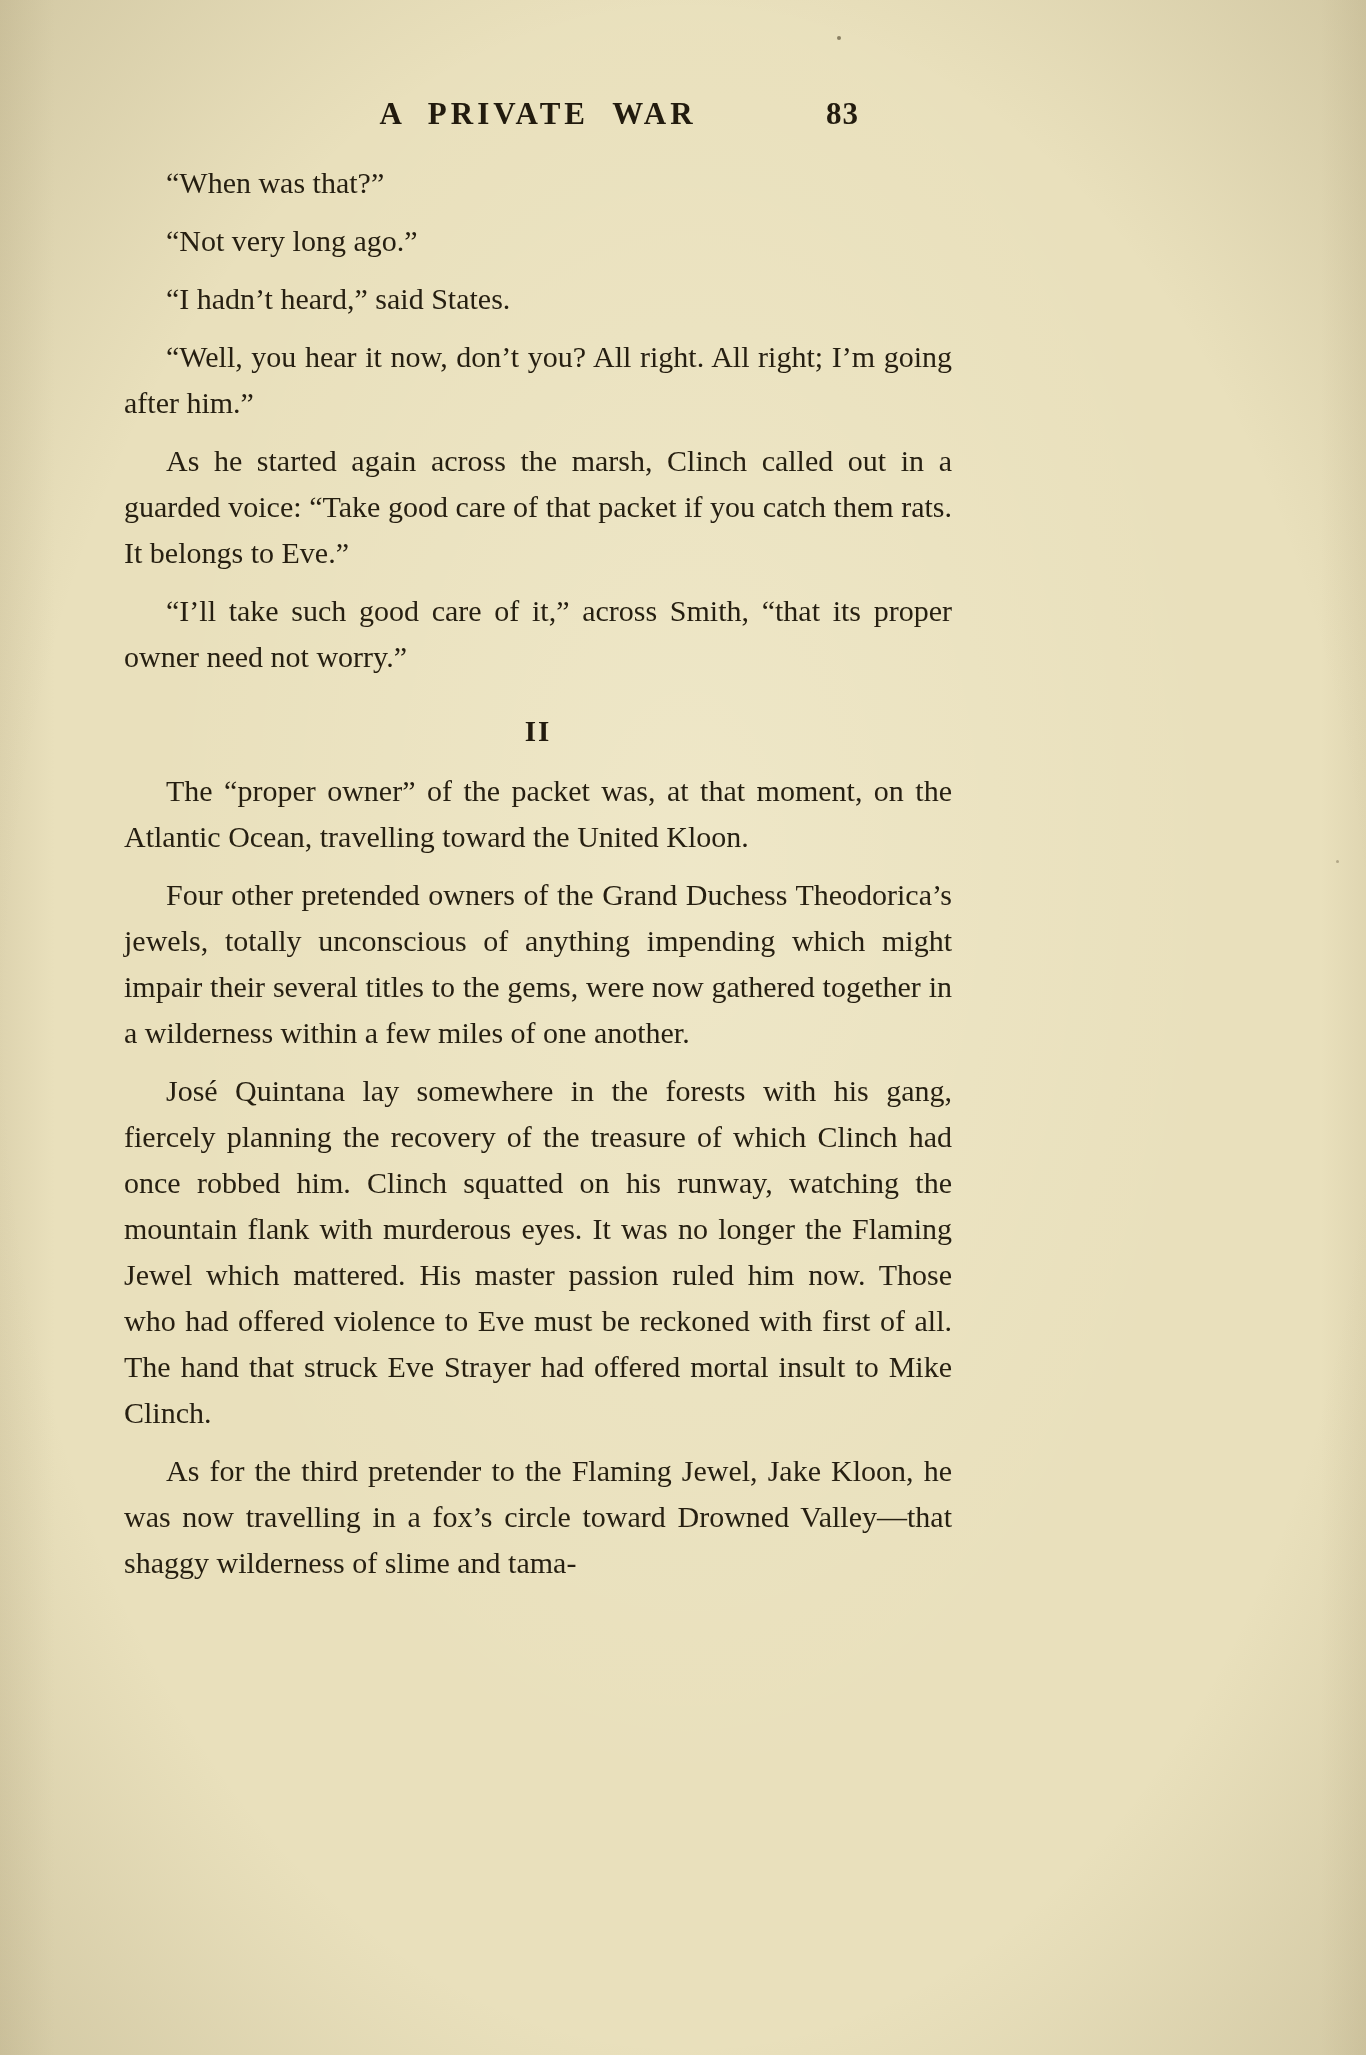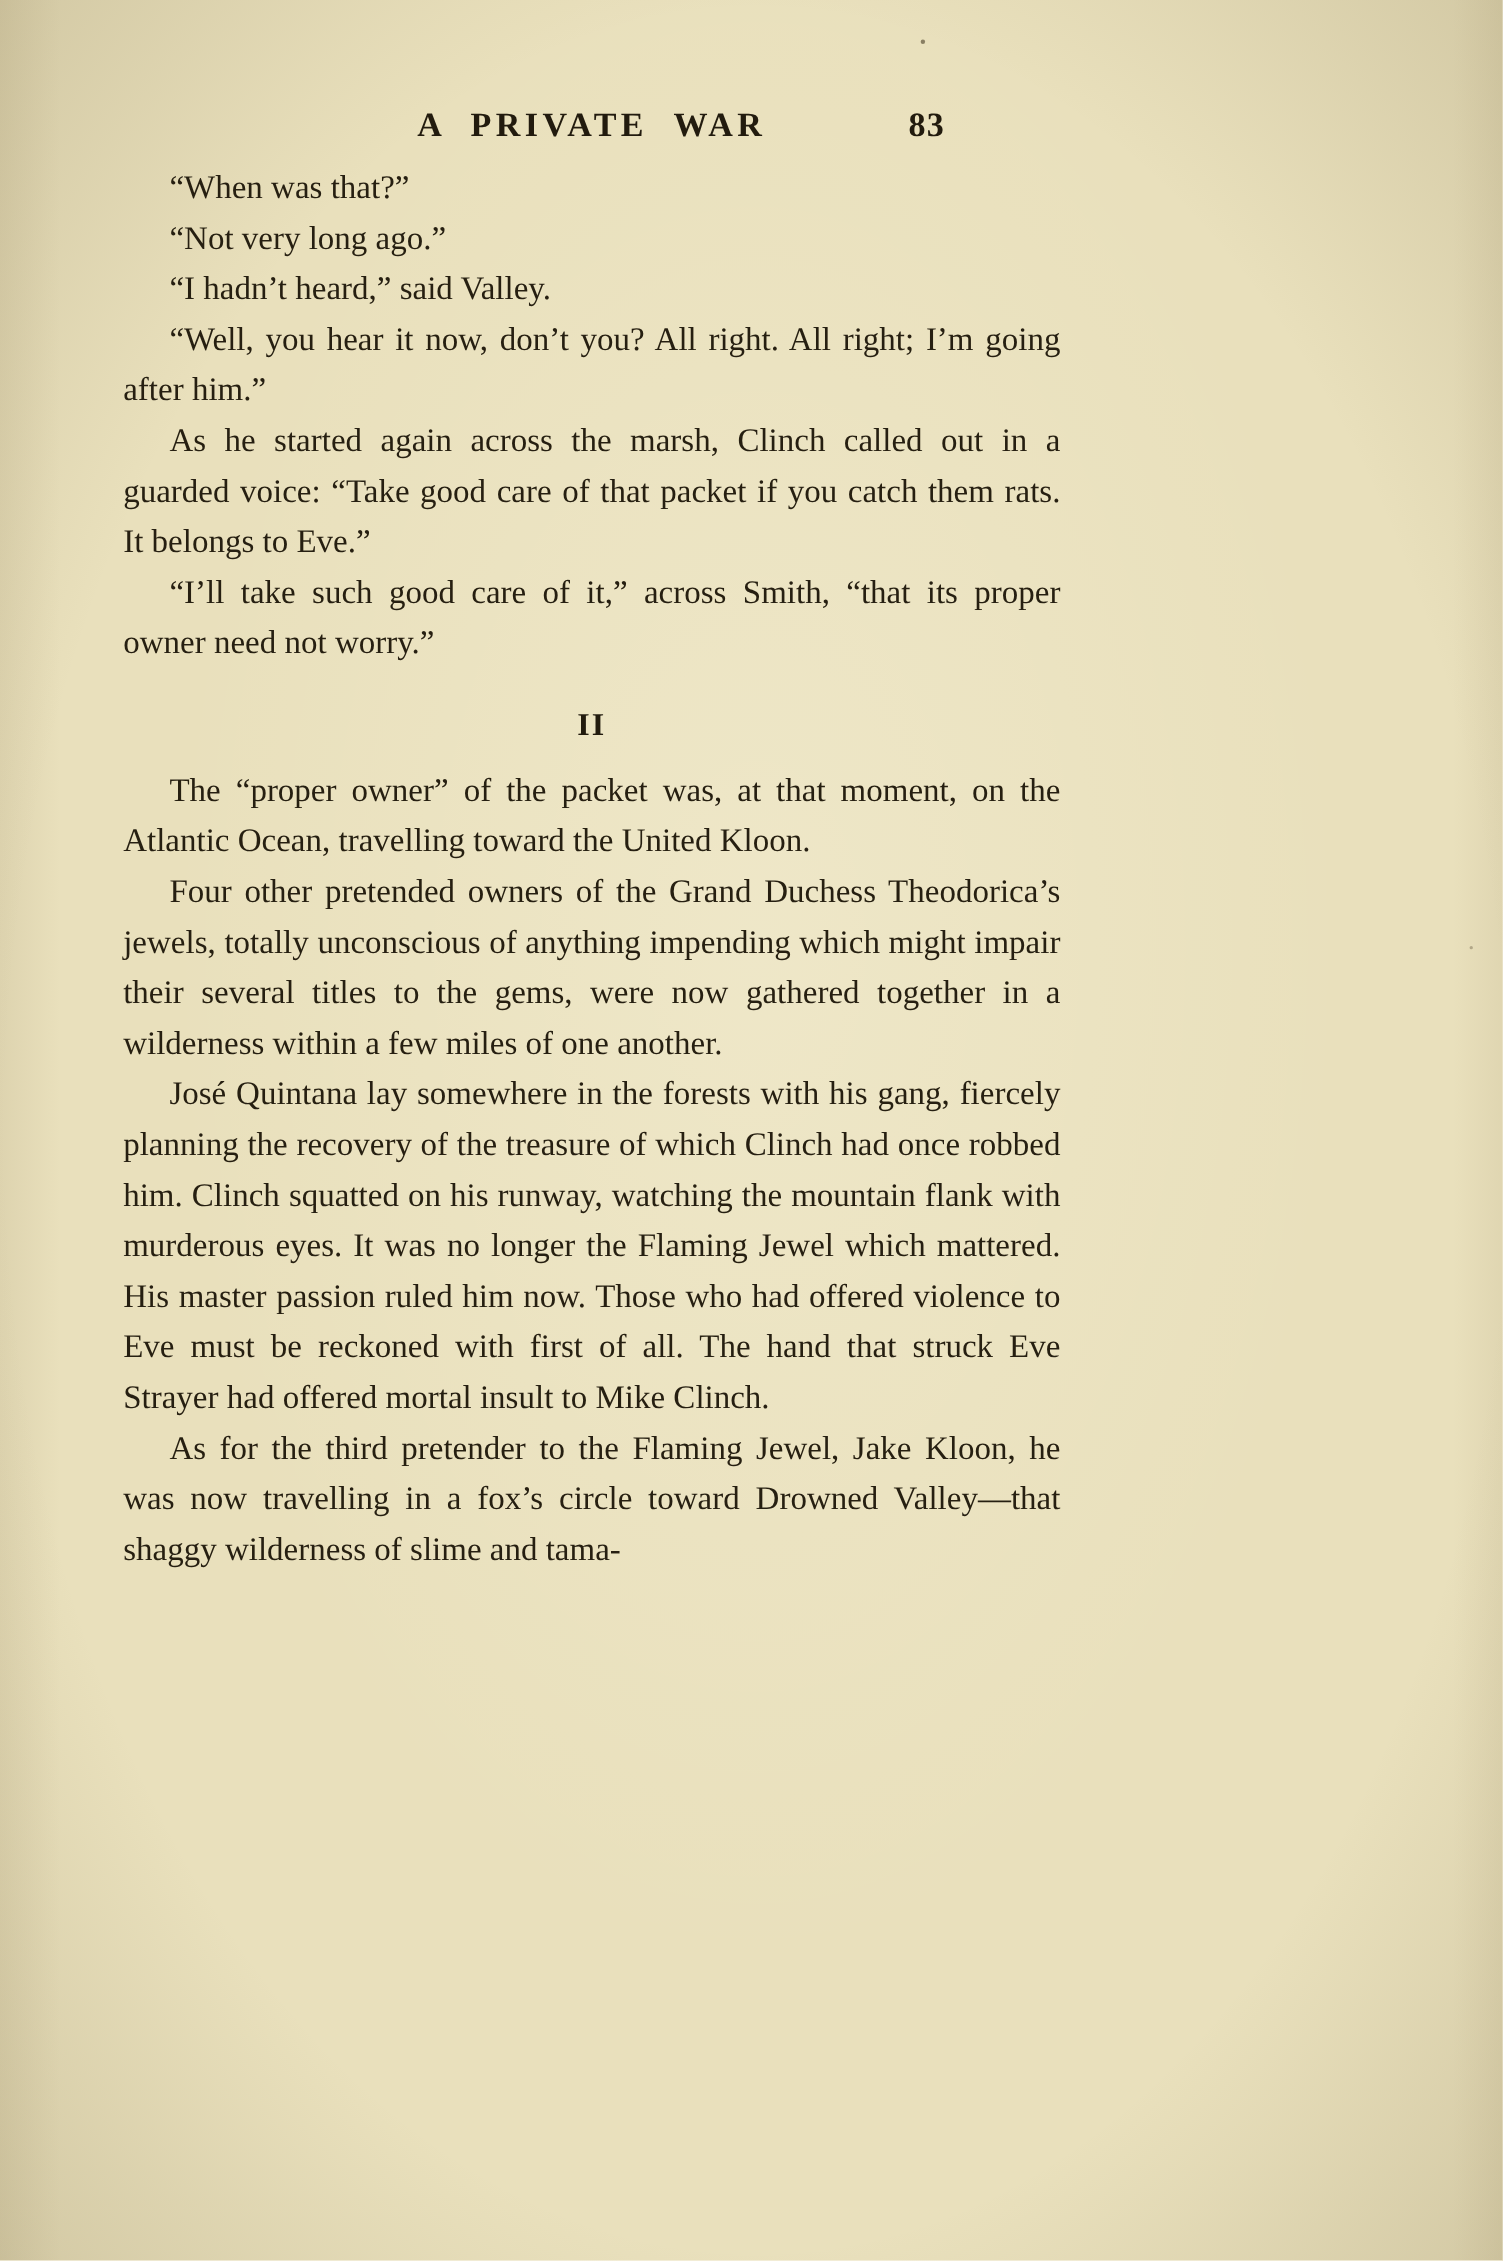--- a/index.html
+++ b/index.html
@@ -44,21 +44,21 @@
   .text-block {
     position: absolute;
     top: 148px;
     left: 112px;
     width: 852px;
     font-size: 30px;
     line-height: 46px;
     text-align: justify;
   }
   .para {
-    margin: 0;
+    margin: 12px;
     text-indent: 42px;
   }
   .section-heading {
     margin: 28px 0 14px 0;
     text-align: center;
     font-size: 29px;
     line-height: 46px;
     font-weight: bold;
     letter-spacing: 2px;
     color: #221b0e;
@@ -80,21 +80,21 @@
   <div class="speck speck-2"></div>
 
   <header class="running-header">
     <span class="header-title">A PRIVATE WAR</span>
     <span class="page-number">83</span>
   </header>
 
   <main class="text-block">
     <p class="para">“When was that?”</p>
     <p class="para">“Not very long ago.”</p>
-    <p class="para">“I hadn’t heard,” said Valley.</p>
+    <p class="para">“I hadn’t heard,” said States.</p>
     <p class="para">“Well, you hear it now, don’t you?  All right.  All right; I’m going after him.”</p>
     <p class="para">As he started again across the marsh, Clinch called out in a guarded voice: “Take good care of that packet if you catch them rats.  It belongs to Eve.”</p>
     <p class="para">“I’ll take such good care of it,” across Smith, “that its proper owner need not worry.”</p>
 
     <h2 class="section-heading">II</h2>
 
     <p class="para">The “proper owner” of the packet was, at that moment, on the Atlantic Ocean, travelling toward the United Kloon.</p>
     <p class="para">Four other pretended owners of the Grand Duchess Theodorica’s jewels, totally unconscious of anything impending which might impair their several titles to the gems, were now gathered together in a wilderness within a few miles of one another.</p>
     <p class="para">José Quintana lay somewhere in the forests with his gang, fiercely planning the recovery of the treasure of which Clinch had once robbed him.  Clinch squatted on his runway, watching the mountain flank with murderous eyes.  It was no longer the Flaming Jewel which mattered.  His master passion ruled him now.  Those who had offered violence to Eve must be reckoned with first of all.  The hand that struck Eve Strayer had offered mortal insult to Mike Clinch.</p>
     <p class="para">As for the third pretender to the Flaming Jewel, Jake Kloon, he was now travelling in a fox’s circle toward Drowned Valley—that shaggy wilderness of slime and tama-</p>

